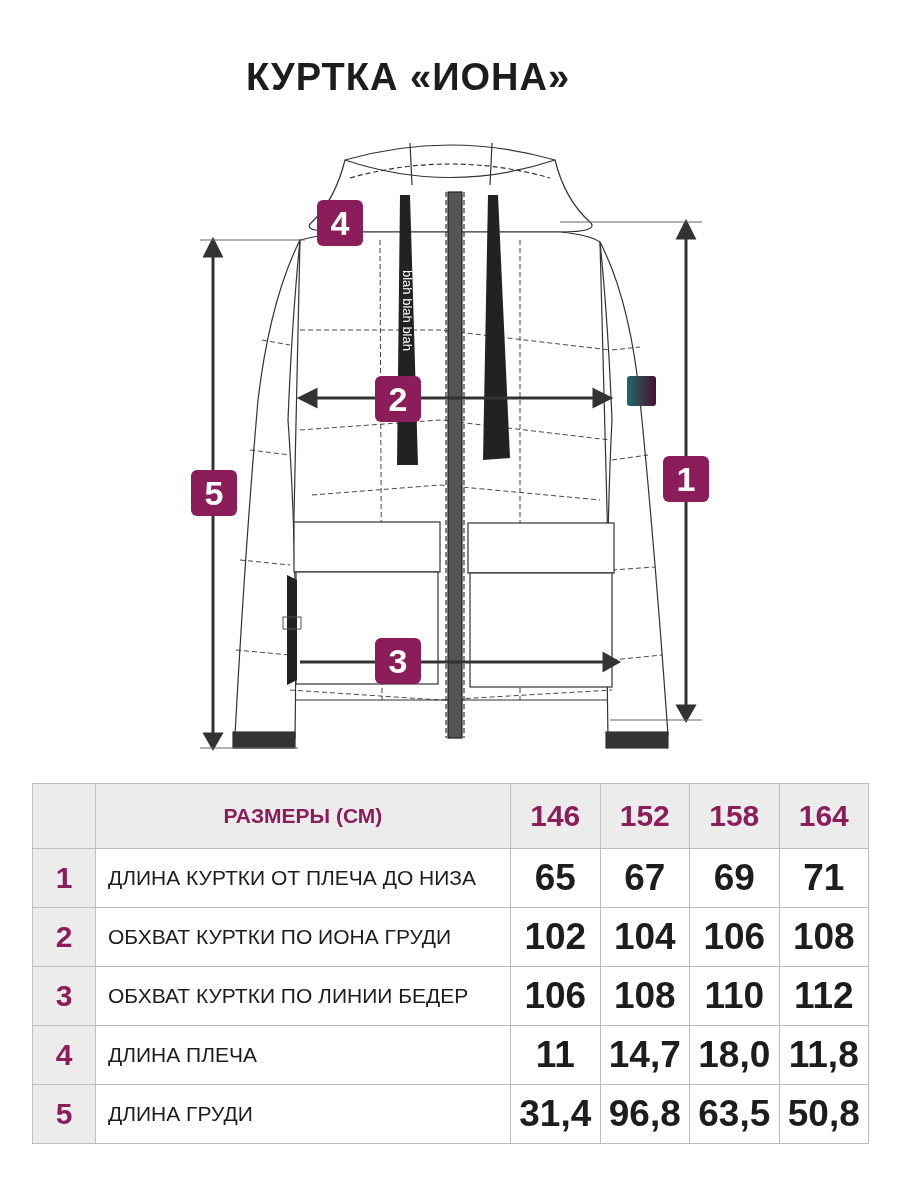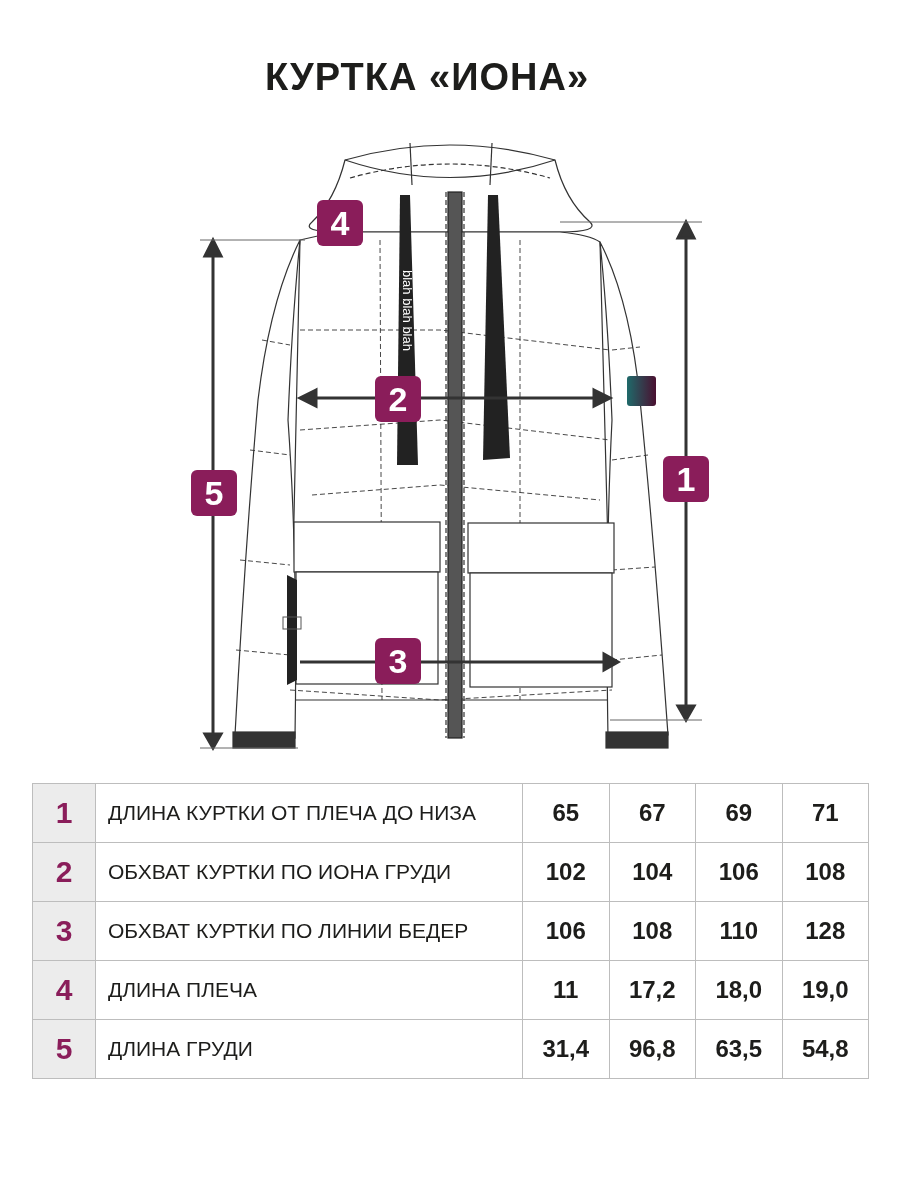--- a/index.html
+++ b/index.html
@@ -1,32 +1,32 @@
 <!DOCTYPE html>
 <html><head>
 <meta charset="utf-8">
 <style>
   html, body { margin: 0; padding: 0; background: #ffffff; }
   body { width: 900px; height: 1200px; position: relative; overflow: hidden;
          font-family: "Liberation Sans", "DejaVu Sans", sans-serif; color: #1d1d1b; }
   .title { position: absolute; top: 56px; left: 0; width: 816px; text-align: center;
-           font-size: 38px; font-weight: 700; letter-spacing: 1px; color: #1d1d1b; padding-left: 19px; }
+           font-size: 38px; font-weight: 700; letter-spacing: 1px; color: #1d1d1b; }
   .drawing { position: absolute; left: 0; top: 130px; width: 900px; height: 630px; }
   .badge { position: absolute; width: 46px; height: 46px; border-radius: 6px;
            background: #8a1d5a; color: #fff; font-weight: 700; font-size: 34px;
            display: flex; align-items: center; justify-content: center; }
   table.sizes { position: absolute; left: 32px; top: 783px; width: 837px;
                 border-collapse: collapse; table-layout: fixed; }
   table.sizes td { border: 1px solid #bdbdbd; height: 58px; padding: 0; vertical-align: middle; }
   table.sizes tr.head td { height: 64px; background: #ececec; }
   td.num { width: 62px; background: #ececec; text-align: center; color: #8a1d5a;
            font-weight: 700; font-size: 30px; }
   td.label { width: 414px; text-align: left; padding-left: 12px !important; font-size: 21px; color: #1d1d1b; }
   td.label.headlabel { text-align: center; padding-left: 0 !important; color: #8a1d5a; font-weight: 700; font-size: 21px; }
-  td.val { text-align: center; font-weight: 700; font-size: 24px; color: #1d1d1b; }
+  td.val { text-align: center; font-weight: 700; font-size: 37px; color: #1d1d1b; }
   td.val.size { color: #8a1d5a; font-size: 30px; }
 </style>
 </head>
 <body>
 
 <div class="title">КУРТКА «ИОНА»</div>
 
 <div class="drawing">
   <svg width="900" height="630" viewBox="0 130 900 630">
     <g fill="none" stroke="#333" stroke-width="1.2">
@@ -115,20 +115,28 @@
 
   <div class="badge" style="left:663px; top:326px;">1</div>
   <div class="badge" style="left:375px; top:246px;">2</div>
   <div class="badge" style="left:375px; top:508px;">3</div>
   <div class="badge" style="left:317px; top:70px;">4</div>
   <div class="badge" style="left:191px; top:340px;">5</div>
 </div>
 
 <table class="sizes">
   <tbody>
+      <tr class="head">
+    <td class="num"></td>
+    <td class="label headlabel">РАЗМЕРЫ (СМ)</td>
+    <td class="val size">146</td>
+    <td class="val size">152</td>
+    <td class="val size">158</td>
+    <td class="val size">164</td>
+  </tr>
   <tr>
     <td class="num">1</td>
     <td class="label">ДЛИНА КУРТКИ ОТ ПЛЕЧА ДО НИЗА</td>
     <td class="val">65</td>
     <td class="val">67</td>
     <td class="val">69</td>
     <td class="val">71</td>
   </tr>
   <tr>
     <td class="num">2</td>
@@ -137,32 +145,32 @@
     <td class="val">104</td>
     <td class="val">106</td>
     <td class="val">108</td>
   </tr>
   <tr>
     <td class="num">3</td>
     <td class="label">ОБХВАТ КУРТКИ ПО ЛИНИИ БЕДЕР</td>
     <td class="val">106</td>
     <td class="val">108</td>
     <td class="val">110</td>
-    <td class="val">128</td>
+    <td class="val">112</td>
   </tr>
   <tr>
     <td class="num">4</td>
     <td class="label">ДЛИНА ПЛЕЧА</td>
     <td class="val">11</td>
-    <td class="val">17,2</td>
+    <td class="val">14,7</td>
     <td class="val">18,0</td>
-    <td class="val">19,0</td>
+    <td class="val">11,8</td>
   </tr>
   <tr>
     <td class="num">5</td>
     <td class="label">ДЛИНА ГРУДИ</td>
     <td class="val">31,4</td>
     <td class="val">96,8</td>
     <td class="val">63,5</td>
-    <td class="val">54,8</td>
+    <td class="val">50,8</td>
   </tr>
 </tbody>
   </table>
 
 </body></html>

